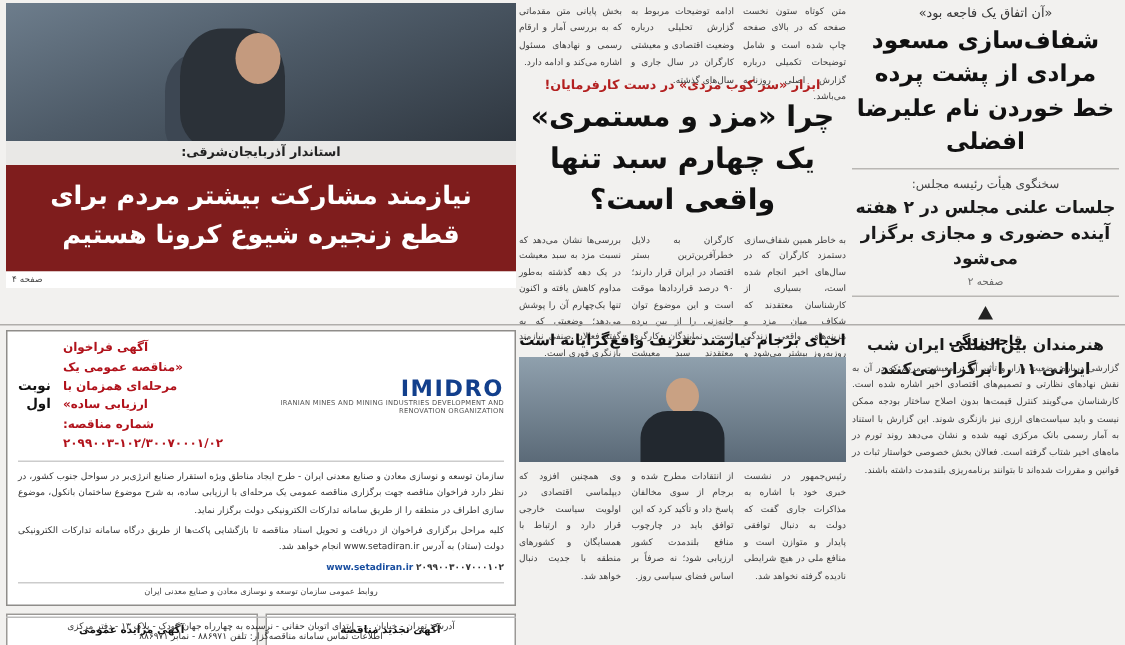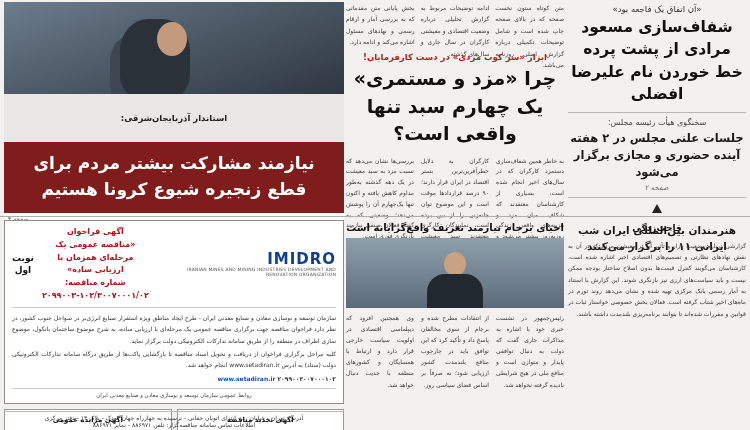--- a/index.html
+++ b/index.html
@@ -171,21 +171,21 @@
     height: 34px;
     border-radius: 50%;
     background: #c49a7e;
     z-index: 2;
   }
   .caption-bar {
     background: #e9e8e6;
     font-size: 8.5px;
     color: #222;
     text-align: center;
-    padding: 19px 4px;
+    padding: 3px 4px;
     font-weight: bold;
   }
   .red-box {
     background: #7f1d1d;
     color: #fff;
     padding: 8px 10px 10px;
     text-align: center;
   }
   .red-box .t {
     font-size: 17px;
@@ -309,31 +309,31 @@
     line-height: 1;
     text-align: right;
   }
   .logo-sub {
     font-size: 4.5px;
     color: #555;
     letter-spacing: 0.2px;
   }
   .ad-title {
     flex: 1;
-    text-align: center;
+    text-align: left;
     font-size: 8px;
     font-weight: bold;
     color: #b1121b;
     line-height: 1.6;
   }
   .ad-badge {
     font-size: 9px;
     font-weight: bold;
     color: #111;
-    text-align: center;
+    text-align: right;
     line-height: 1.4;
   }
   .ad-body {
     font-size: 6px;
     line-height: 1.9;
     color: #333;
     text-align: justify;
   }
   .ad-body .row { margin-bottom: 2px; }
   .ad-url {

